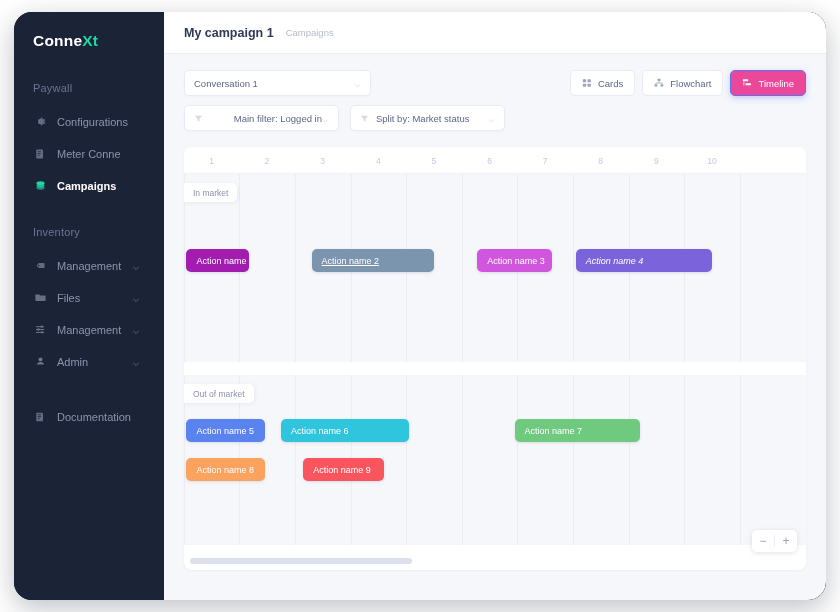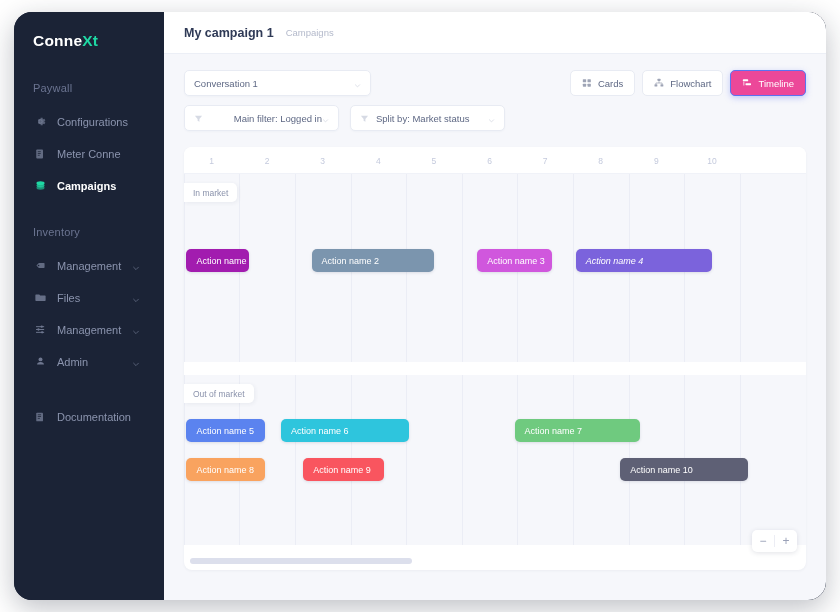--- a/index.html
+++ b/index.html
@@ -508,21 +508,21 @@
           <div class="grid-line" style="left: 222.1px;"></div>
           <div class="grid-line" style="left: 277.7px;"></div>
           <div class="grid-line" style="left: 333.3px;"></div>
           <div class="grid-line" style="left: 388.9px;"></div>
           <div class="grid-line" style="left: 444.5px;"></div>
           <div class="grid-line" style="left: 500.1px;"></div>
           <div class="grid-line" style="left: 555.7px;"></div>
           <div class="action-card" style="left: 2.48px; width: 63px; top: 75px; background: #a21caf;">
             <span>Action name 1</span>
           </div>
-          <div class="action-card" style="left: 127.58px; width: 122.32px; top: 75px; background: rgb(123, 149, 174);">
+          <div class="action-card" style="left: 127.58px; width: 122.32px; top: 75px; background: rgb(123, 149, 174); text-decoration: underline;">
             <span>Action name 2</span>
           </div>
           <div class="action-card" style="left: 293.268px; width: 75.06px; top: 75px; background: rgb(208, 87, 221);">
             <span>Action name 3</span>
           </div>
           <div class="action-card" style="left: 391.68px; width: 136.22px; top: 75px; background: rgb(123, 99, 220); font-style: italic;">
             <span>Action name 4</span>
           </div>
         </div>
 
@@ -549,23 +549,20 @@
           </div>
           <div class="action-card" style="left: 330.52px; width: 125.1px; top: 44px; background: rgb(111, 202, 127);">
             <span>Action name 7</span>
           </div>
           <div class="action-card" style="left: 2.48px; width: 78.952px; top: 83px; background: rgb(249, 163, 95);">
             <span>Action name 8</span>
           </div>
           <div class="action-card" style="left: 119.24px; width: 80.62px; top: 83px; background: rgb(249, 85, 95);">
             <span>Action name 9</span>
           </div>
-          <div class="action-card" style="left: 436.16px; width: 127.88px; top: 83px; background: rgb(94, 96, 117);">
-            <span>Action name 10</span>
-          </div>
         </div>
 
       <div id="h-scroll-track">
         <div id="h-scroll-thumb"></div>
       </div>
 
       <div id="zoom-controls">
         <div class="zoom-btn">−</div>
         <div class="zoom-div"></div>
         <div class="zoom-btn">+</div>

